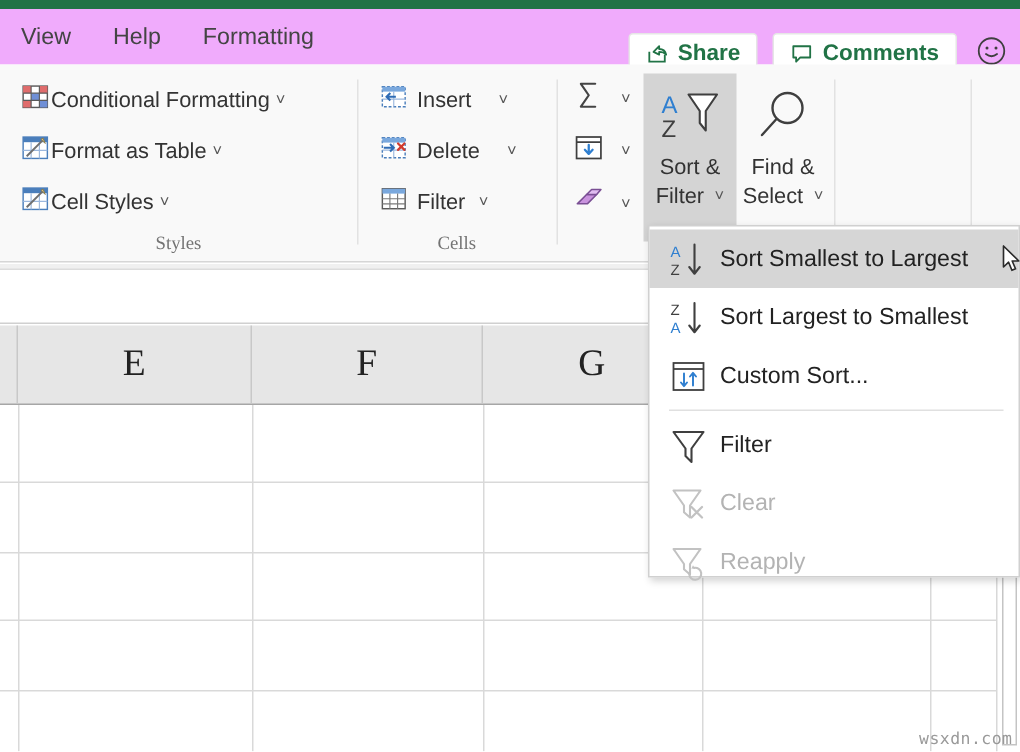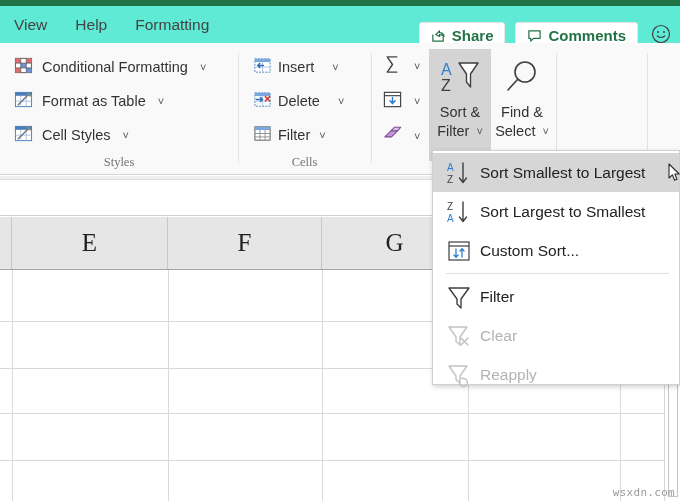--- a/index.html
+++ b/index.html
@@ -13,21 +13,21 @@
 
   
   .top-band {
     position: absolute; left: 0; top: 0; width: 680px; height: 6px;
     background: #217346;
   }
 
   
   .tabstrip {
     position: absolute; left: 0; top: 6px; width: 680px; height: 37px;
-    background: #5eead4;
+    background: #f0abfc;
   }
   .tabs {
     position: absolute; left: 0; top: 0; height: 37px;
     display: flex; align-items: center;
   }
   .tab {
     font-size: 15.5px; color: #444444; padding: 0 14px;
     line-height: 37px; white-space: nowrap; cursor: default;
   }
 
@@ -49,21 +49,21 @@
   }
   .grp { position: absolute; top: 0; height: 132px; }
   .grp-sep { position: absolute; top: 10px; width: 1px; height: 110px; background: #e2e2e2; }
   .grp-label {
     position: absolute; bottom: 5px; width: 100%; text-align: center;
     font-size: 12.5px; color: #737373; font-family: Liberation Serif, serif;
   }
 
   
   .bigitem {
-    display: flex; align-items: center; gap: 9px;
+    display: flex; align-items: center; gap: 1px;
     height: 28px; padding: 0 4px; white-space: nowrap;
   }
   .bigitem .lbl { font-size: 14.5px; color: #333333; }
   .chev { font-size: 11px; color: #555555; margin-left: 3px; }
 
   
   .cellitem { display: flex; align-items: center; gap: 6px; height: 28px; white-space: nowrap; }
   .cellitem .lbl { font-size: 14.5px; color: #333333; }
 
   

